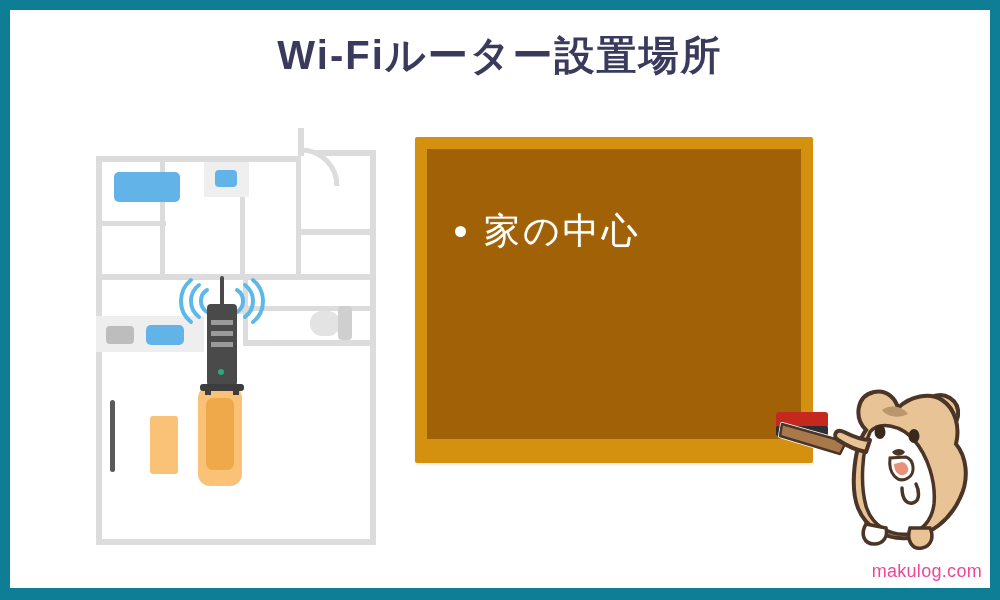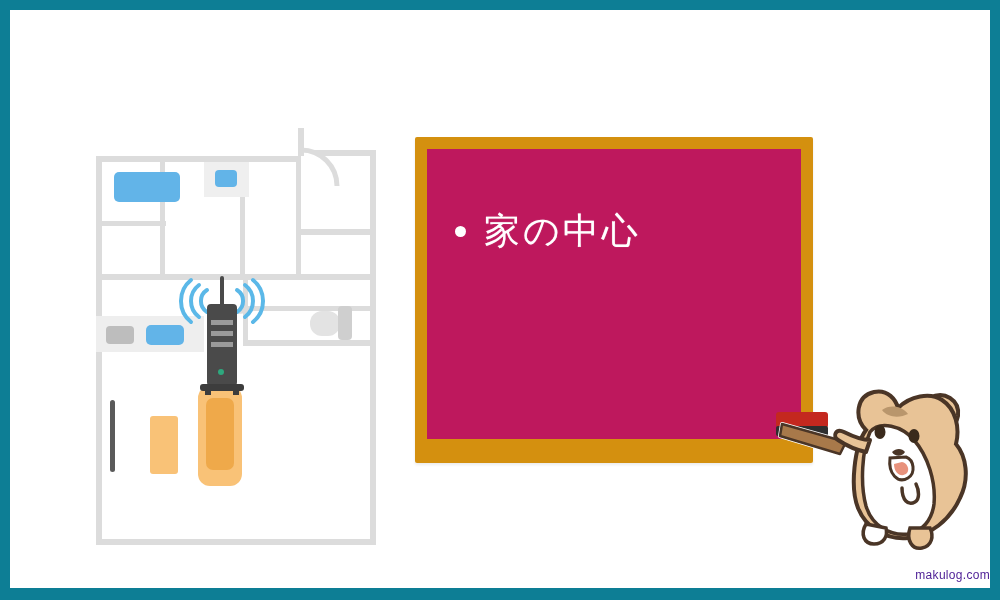--- a/index.html
+++ b/index.html
@@ -60,21 +60,21 @@
     background: #d4900f;
     border-radius: 2px;
     box-shadow: 0 2px 3px rgba(0,0,0,0.08);
   }
   .chalk-inner {
     position: absolute;
     left: 12px;
     top: 12px;
     right: 12px;
     bottom: 24px;
-    background: #be185d;
+    background: #a16207;
   }
   .chalk-list {
     position: absolute;
     left: 28px;
     top: 58px;
     right: 10px;
     margin: 0;
     padding: 0;
     list-style: none;
   }
@@ -104,37 +104,38 @@
     left: 770px;
     top: 378px;
     width: 220px;
     height: 185px;
   }
   .mascot svg { display: block; }
 
   
   .watermark {
     position: absolute;
-    right: 10px;
+    right: 18px;
     bottom: 18px;
-    font-size: 12px;
-    color: #4c1d95;
+    font-size: 18px;
+    color: #ec4899;
     letter-spacing: 0.3px;
   }
 </style>
 </head>
 <body>
 
 <div id="page">
 
   <div class="frame-edge frame-top"></div>
   <div class="frame-edge frame-bottom"></div>
   <div class="frame-edge frame-left"></div>
   <div class="frame-edge frame-right"></div>
 
+  <div class="title">Wi-Fiルーター設置場所</div>
 
   <div class="floorplan">
     <svg class="fp-svg" width="295" height="425" viewBox="0 0 295 425" xmlns="http://www.w3.org/2000/svg">
 
       <rect x="8" y="28" width="205" height="120" fill="#ffffff"></rect>
       <rect x="8" y="152" width="205" height="265" fill="#ffffff"></rect>
       <rect x="213" y="28" width="75" height="130" fill="#ffffff"></rect>
       <rect x="213" y="158" width="75" height="60" fill="#ffffff"></rect>
 
       <g>

